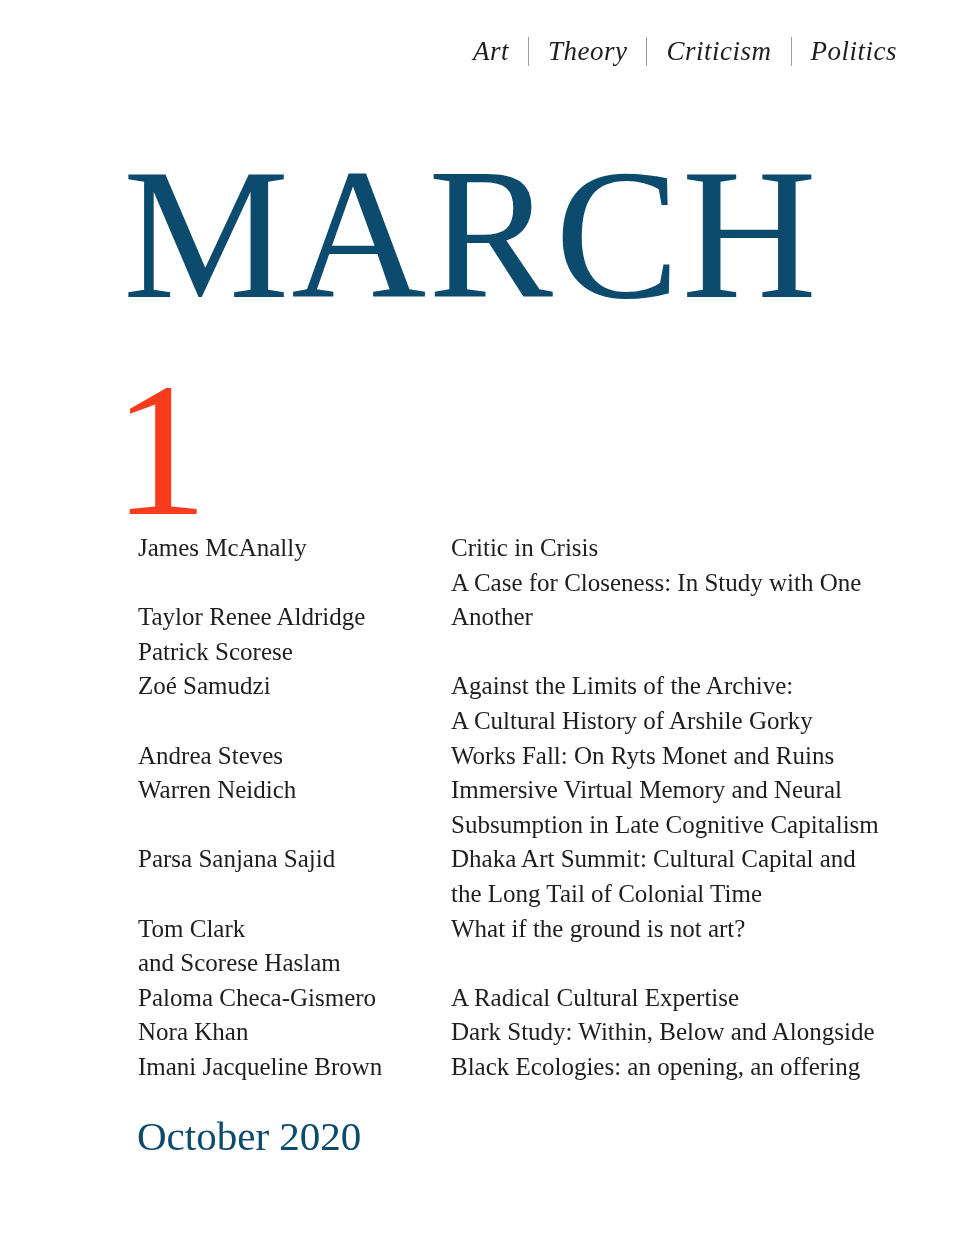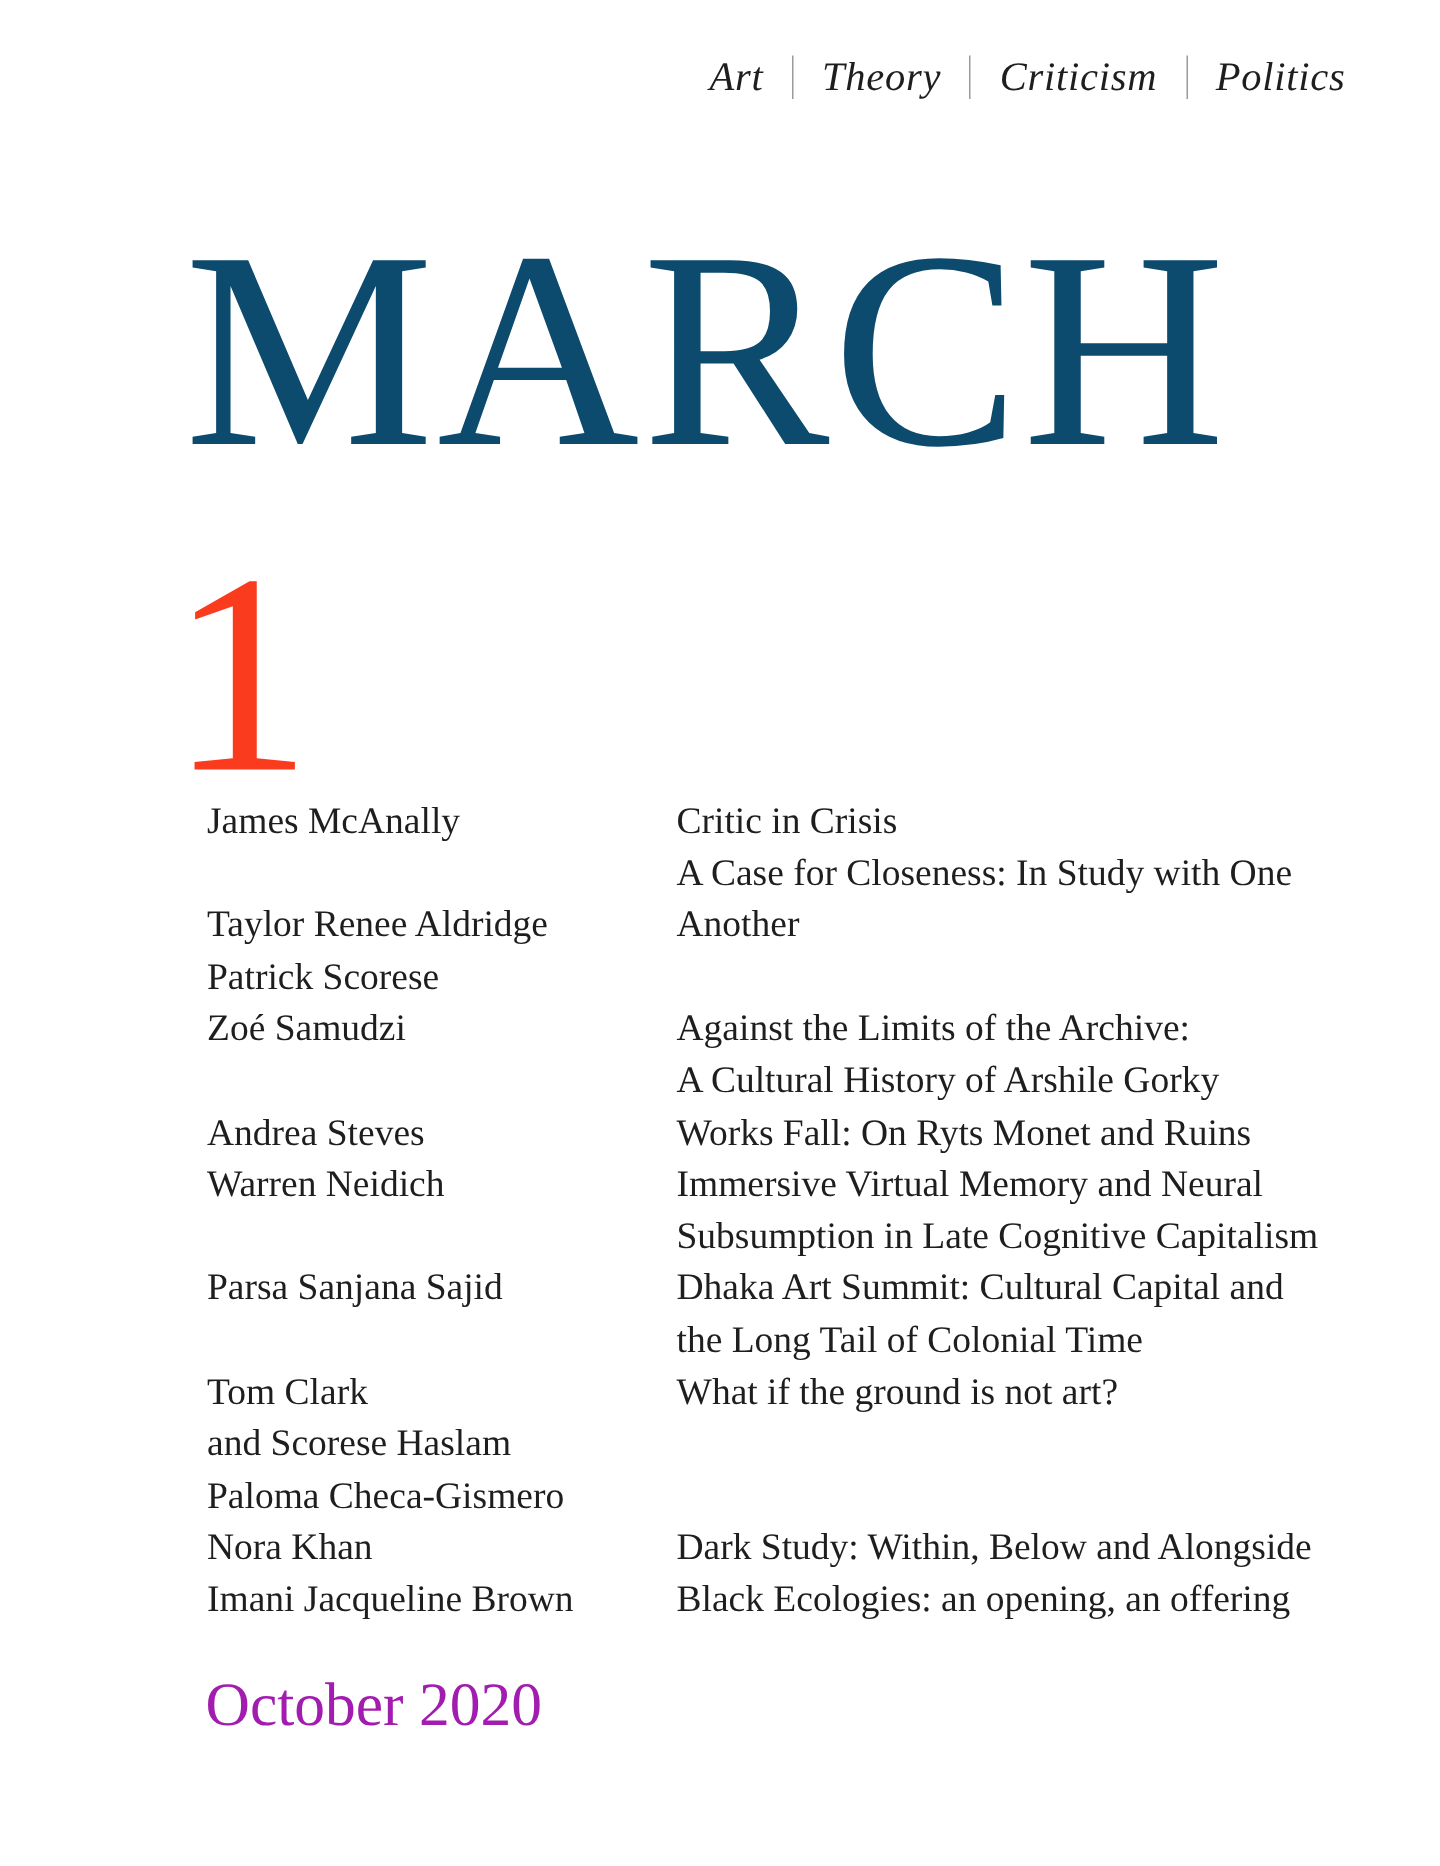--- a/index.html
+++ b/index.html
@@ -81,21 +81,21 @@
     color: #1e1e1e;
   }
 
   
   .issue-date {
     position: absolute;
     left: 137px;
     top: 1116px;
     font-size: 41px;
     line-height: 1;
-    color: #a21caf;
+    color: #0c4a6e;
   }
 </style>
 </head>
 <body>
 
 <div class="tagline">
   <span>Art</span>
   <span class="sep"></span>
   <span>Theory</span>
   <span class="sep"></span>
@@ -151,20 +151,21 @@
     <div class="toc-row">
       <span class="toc-author">Tom Clark</span>
       <span class="toc-title">What if the ground is not art?</span>
     </div>
     <div class="toc-row">
       <span class="toc-author">and Scorese Haslam</span>
       <span class="toc-title"></span>
     </div>
     <div class="toc-row">
       <span class="toc-author">Paloma Checa-Gismero</span>
+      <span class="toc-title">A Radical Cultural Expertise</span>
     </div>
     <div class="toc-row">
       <span class="toc-author">Nora Khan</span>
       <span class="toc-title">Dark Study: Within, Below and Alongside</span>
     </div>
     <div class="toc-row">
       <span class="toc-author">Imani Jacqueline Brown</span>
       <span class="toc-title">Black Ecologies: an opening, an offering</span>
     </div>
   </div>

